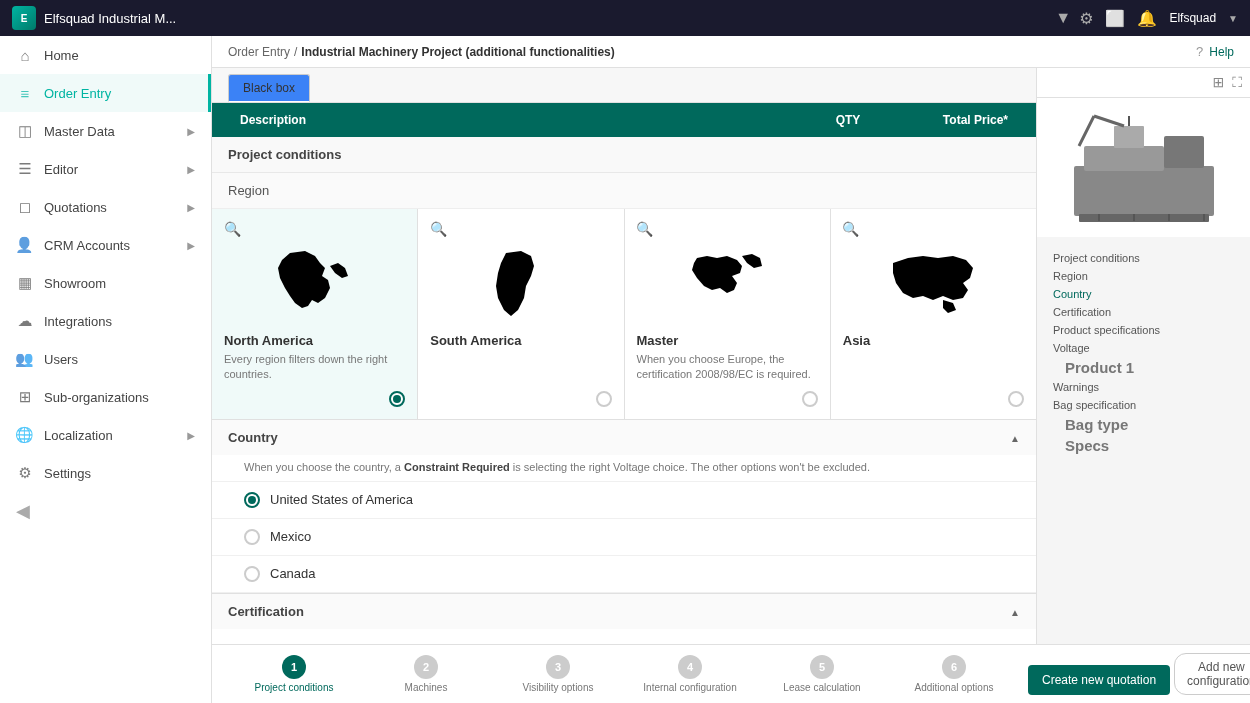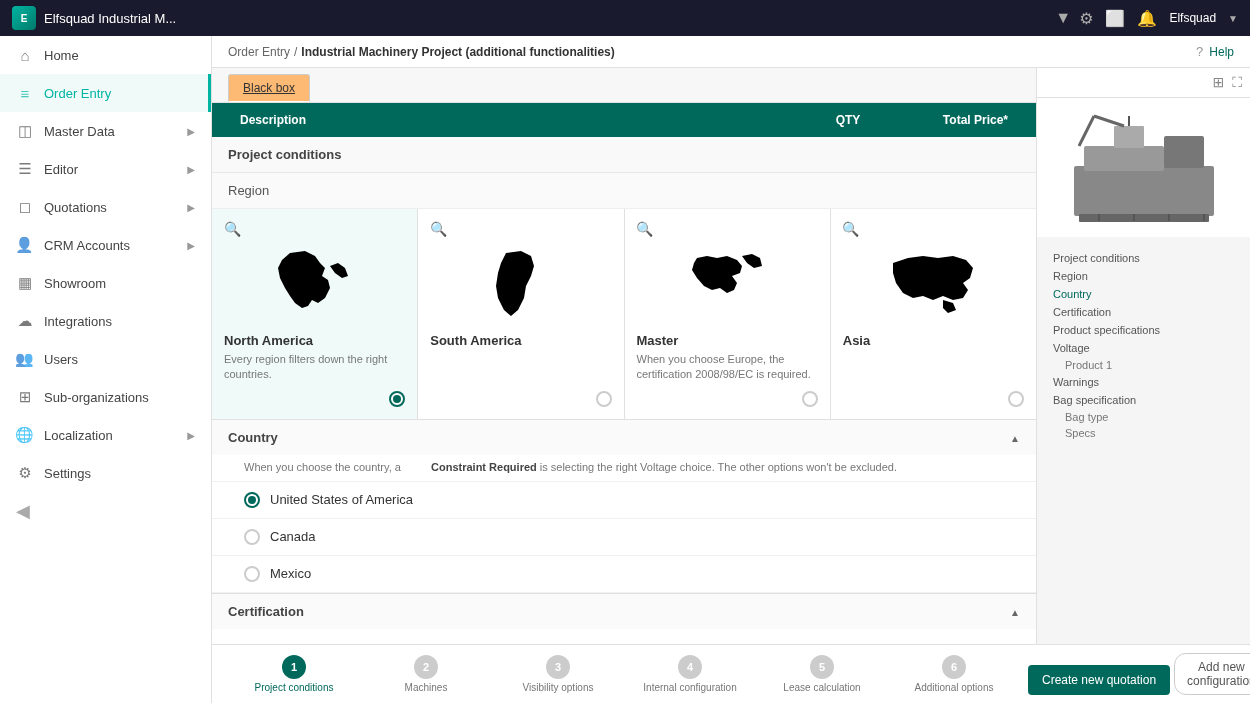--- a/index.html
+++ b/index.html
@@ -38,21 +38,21 @@
 
     
     .table-header { background: #00695c; color: white; display: flex; padding: 10px 28px; font-size: 12px; font-weight: 600; }
     .table-header .col-desc { flex: 1; }
     .table-header .col-qty { width: 80px; text-align: center; }
     .table-header .col-price { width: 120px; text-align: right; }
 
     
     .black-box-tab { display: flex; padding: 6px 16px 0; background: #f7f7f7; border-bottom: 1px solid #e0e0e0; }
     .tab-item { padding: 6px 14px; font-size: 12px; cursor: pointer; border: 1px solid #ccc; border-bottom: none; background: white; border-radius: 3px 3px 0 0; margin-right: 4px; }
-    .tab-item.active { background: #fdba74; border-bottom: 1px solid white; font-weight: 500; text-decoration: underline; }
+    .tab-item.active { background: #3b82f6; border-bottom: 1px solid white; font-weight: 500; }
 
     
     .section-header { background: #f9f9f9; padding: 10px 16px; font-size: 13px; font-weight: 600; color: #444; border-bottom: 1px solid #e8e8e8; }
 
     
     .region-label { padding: 10px 16px; font-size: 13px; color: #555; background: #fafafa; border-bottom: 1px solid #eeeeee; }
 
     
     .region-cards { display: flex; gap: 0; padding: 0; background: white; }
     .region-card { flex: 1; border-right: 1px solid #e0e0e0; padding: 12px; cursor: pointer; min-height: 200px; display: flex; flex-direction: column; }
@@ -66,35 +66,35 @@
     .region-desc { font-size: 11px; color: #777; line-height: 1.4; flex: 1; }
     .radio-row { display: flex; justify-content: flex-end; margin-top: 8px; }
     .radio-btn { width: 16px; height: 16px; border-radius: 50%; border: 2px solid #ccc; background: white; cursor: pointer; display: flex; align-items: center; justify-content: center; }
     .radio-btn.checked { border-color: #00695c; }
     .radio-btn.checked::after { content: ''; width: 8px; height: 8px; border-radius: 50%; background: #00695c; }
 
     
     .country-section { border-top: 1px solid #e0e0e0; }
     .country-header { padding: 10px 16px; display: flex; justify-content: space-between; align-items: center; font-size: 13px; font-weight: 600; color: #444; background: #fafafa; cursor: pointer; }
     .country-note { padding: 6px 16px 8px 32px; font-size: 11px; color: #777; background: white; border-bottom: 1px solid #f0f0f0; }
-    .country-note strong { color: #444; margin-left: 27px; }
+    .country-note strong { color: #444; }
     .country-option { display: flex; align-items: center; gap: 10px; padding: 10px 32px; border-bottom: 1px solid #f0f0f0; cursor: pointer; background: white; }
 
     
     .cert-section { border-top: 1px solid #e0e0e0; }
     .cert-header { padding: 10px 16px; display: flex; justify-content: space-between; align-items: center; font-size: 13px; font-weight: 600; color: #444; background: #fafafa; cursor: pointer; }
 
     
     .right-panel { width: 214px; background: #f5f5f5; border-left: 1px solid #e0e0e0; flex-shrink: 0; overflow-y: auto; }
     .product-image { width: 100%; background: white; padding: 8px; text-align: center; }
     .product-image svg { width: 180px; height: 120px; }
     .nav-tree { padding: 12px 8px; font-size: 11px; }
     .nav-tree-item { padding: 3px 8px; color: #555; cursor: pointer; }
     .nav-tree-item.active { color: #00695c; font-weight: 500; }
-    .nav-tree-sub { padding: 2px 20px; color: #777; font-size: 11px; cursor: pointer; }
+    .nav-tree-sub { padding: 2px 20px; color: #777; font-size: 15px; cursor: pointer; font-weight: bold; }
 
     
     .bottom-bar { background: white; border-top: 1px solid #e0e0e0; padding: 8px 16px; display: flex; align-items: center; justify-content: space-between; flex-shrink: 0; }
     .steps { display: flex; gap: 0; flex: 1; }
     .step { display: flex; flex-direction: column; align-items: center; flex: 1; }
     .step-circle { width: 24px; height: 24px; border-radius: 50%; display: flex; align-items: center; justify-content: center; font-size: 11px; font-weight: 600; color: white; background: #ccc; }
     .step-circle.active { background: #00695c; }
     .step-label { font-size: 10px; color: #777; margin-top: 3px; text-align: center; }
     .step-label.active { color: #00695c; }
 
@@ -287,25 +287,25 @@
             <span>When you choose the country, a</span>
             <strong>Constraint Required</strong>
             <span>is selecting the right Voltage choice. The other options won't be excluded.</span>
           </div>
           <div class="country-option">
             <div class="radio-btn checked"></div>
             <span>United States of America</span>
           </div>
           <div class="country-option">
             <div class="radio-btn"></div>
-            <span>Canada</span>
+            <span>Mexico</span>
           </div>
           <div class="country-option">
             <div class="radio-btn"></div>
-            <span>Mexico</span>
+            <span>Canada</span>
           </div>
         </div>
 
         <div class="cert-section">
           <div class="cert-header">
             <span>Certification</span>
             <span class="chevron-up"></span>
           </div>
         </div>
       </div>

